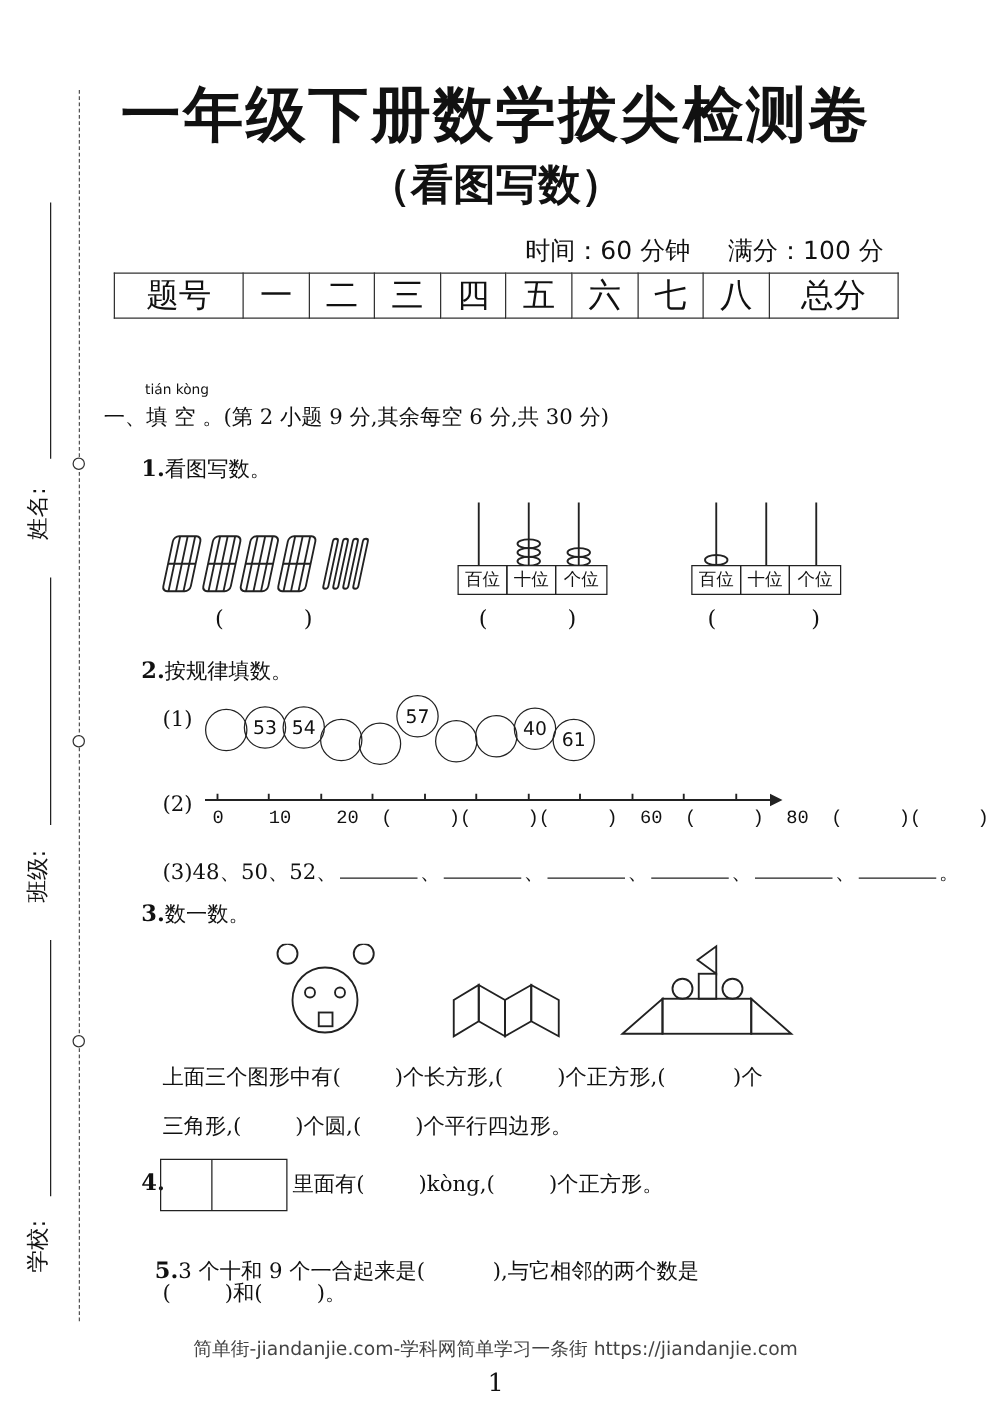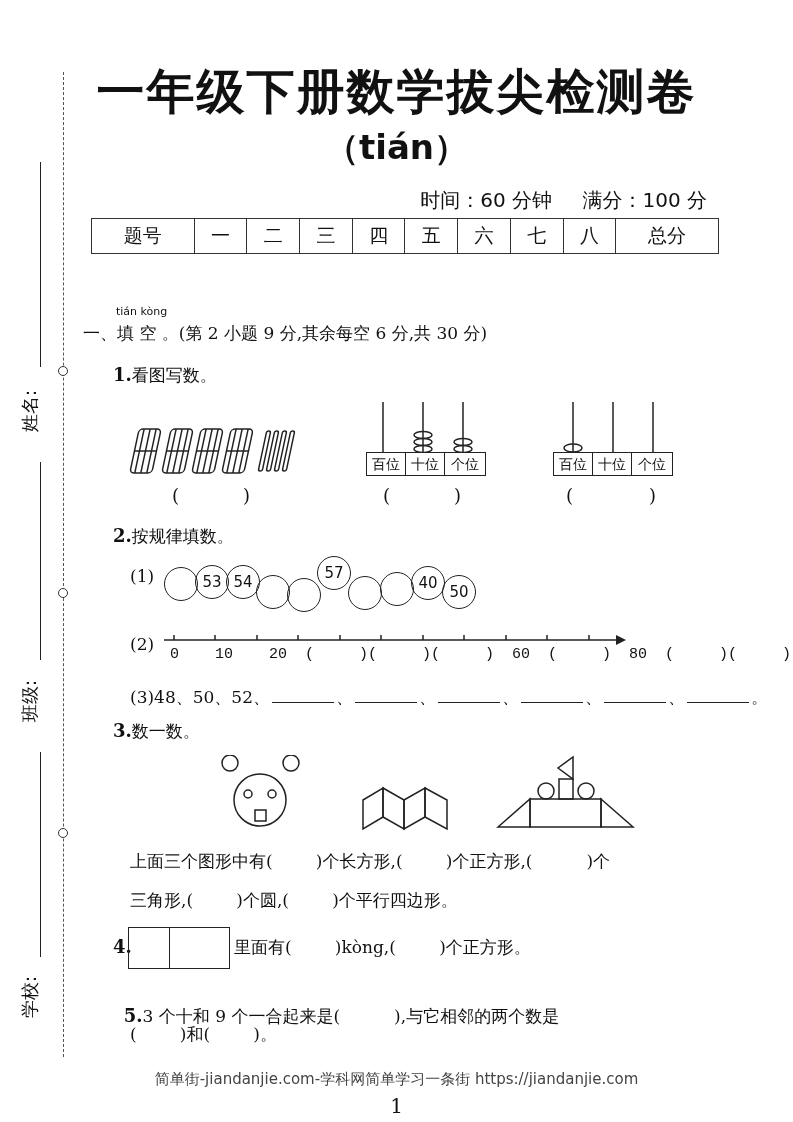--- a/index.html
+++ b/index.html
@@ -7,21 +7,21 @@
          font-family: "DejaVu Serif", "Liberation Serif", serif; color: #111; }
   .abs { position: absolute; }
   .title { left: 0; width: 793px; top: 60px; text-align: center; font-size: 48px;
            font-weight: bold; letter-spacing: 2px; font-family: "DejaVu Sans", sans-serif; }
   .subtitle { left: 0; width: 793px; top: 125px; text-align: center; font-size: 34px;
               font-weight: bold; font-family: "DejaVu Sans", sans-serif; }
   .timeline { right: 86px; top: 187px; font-size: 20px; font-family: "DejaVu Sans", sans-serif; }
   .timeline span { margin-left: 24px; }
   table.score { position: absolute; left: 91px; top: 218px; border-collapse: collapse;
                 width: 628px; font-family: "DejaVu Sans", sans-serif; }
-  table.score td { border: 1.5px solid #333; height: 34px; text-align: center; font-size: 19px; padding: 0; }
+  table.score td { border: 1.5px solid #333; height: 34px; text-align: center; font-size: 26px; padding: 0; }
   .sec1-pinyin { left: 116px; top: 305px; font-size: 11px; font-family: "DejaVu Sans", sans-serif; }
   .sec1 { left: 83px; top: 322px; font-size: 17px; }
   .q { font-size: 17px; }
   .q b { font-size: 18px; }
   .paren { font-size: 18px; }
   .side-line { position: absolute; left: 63px; top: 72px; height: 985px; border-left: 1.5px dashed #555; }
   .side-dot { position: absolute; left: 58px; width: 8px; height: 8px; border: 1.5px solid #333;
               border-radius: 50%; background: #fff; }
   .side-rule { position: absolute; left: 40px; width: 0; border-left: 1.5px solid #222; }
   .side-label { position: absolute; left: 18px; font-size: 18px; transform: rotate(-90deg);
@@ -43,21 +43,21 @@
 <div class="side-dot" style="top:588px"></div>
 <div class="side-dot" style="top:828px"></div>
 <div class="side-rule" style="top:162px;height:205px"></div>
 <div class="side-rule" style="top:462px;height:198px"></div>
 <div class="side-rule" style="top:752px;height:205px"></div>
 <div class="side-label" style="top:432px">姓名:</div>
 <div class="side-label" style="top:722px">班级:</div>
 <div class="side-label" style="top:1018px">学校:</div>
 
 <div class="abs title">一年级下册数学拔尖检测卷</div>
-<div class="abs subtitle">（tián）</div>
+<div class="abs subtitle">（看图写数）</div>
 <div class="abs timeline">
   <span>时间：60 分钟</span>
   <span>满分：100 分</span>
 </div>
 
 <table class="score">
   <tbody>
       <tr>
     <td>题号</td>
     <td>一</td>
@@ -166,21 +166,21 @@
 
 <div class="circle" style="left:164px;top:567px"></div>
 <div class="circle" style="left:195px;top:565px">53</div>
 <div class="circle" style="left:226px;top:565px">54</div>
 <div class="circle" style="left:256px;top:575px"></div>
 <div class="circle" style="left:287px;top:578px"></div>
 <div class="circle" style="left:317px;top:556px">57</div>
 <div class="circle" style="left:348px;top:576px"></div>
 <div class="circle" style="left:380px;top:572px"></div>
 <div class="circle" style="left:411px;top:566px">40</div>
-<div class="circle" style="left:442px;top:575px">50</div>
+<div class="circle" style="left:442px;top:575px">61</div>
 
 <div class="abs q" style="left:130px;top:634px">(2)</div>
 <svg class="abs" style="left:164px;top:632px" width="464" height="18">
   <g stroke="#222" stroke-width="1.5">
     <line x1="0" y1="8" x2="452" y2="8"></line>
     <line x1="10" y1="3" x2="10" y2="8"></line>
       <line x1="51" y1="3" x2="51" y2="8"></line>
       <line x1="93" y1="3" x2="93" y2="8"></line>
     <line x1="134" y1="3" x2="134" y2="8"></line>
       <line x1="176" y1="3" x2="176" y2="8"></line>

